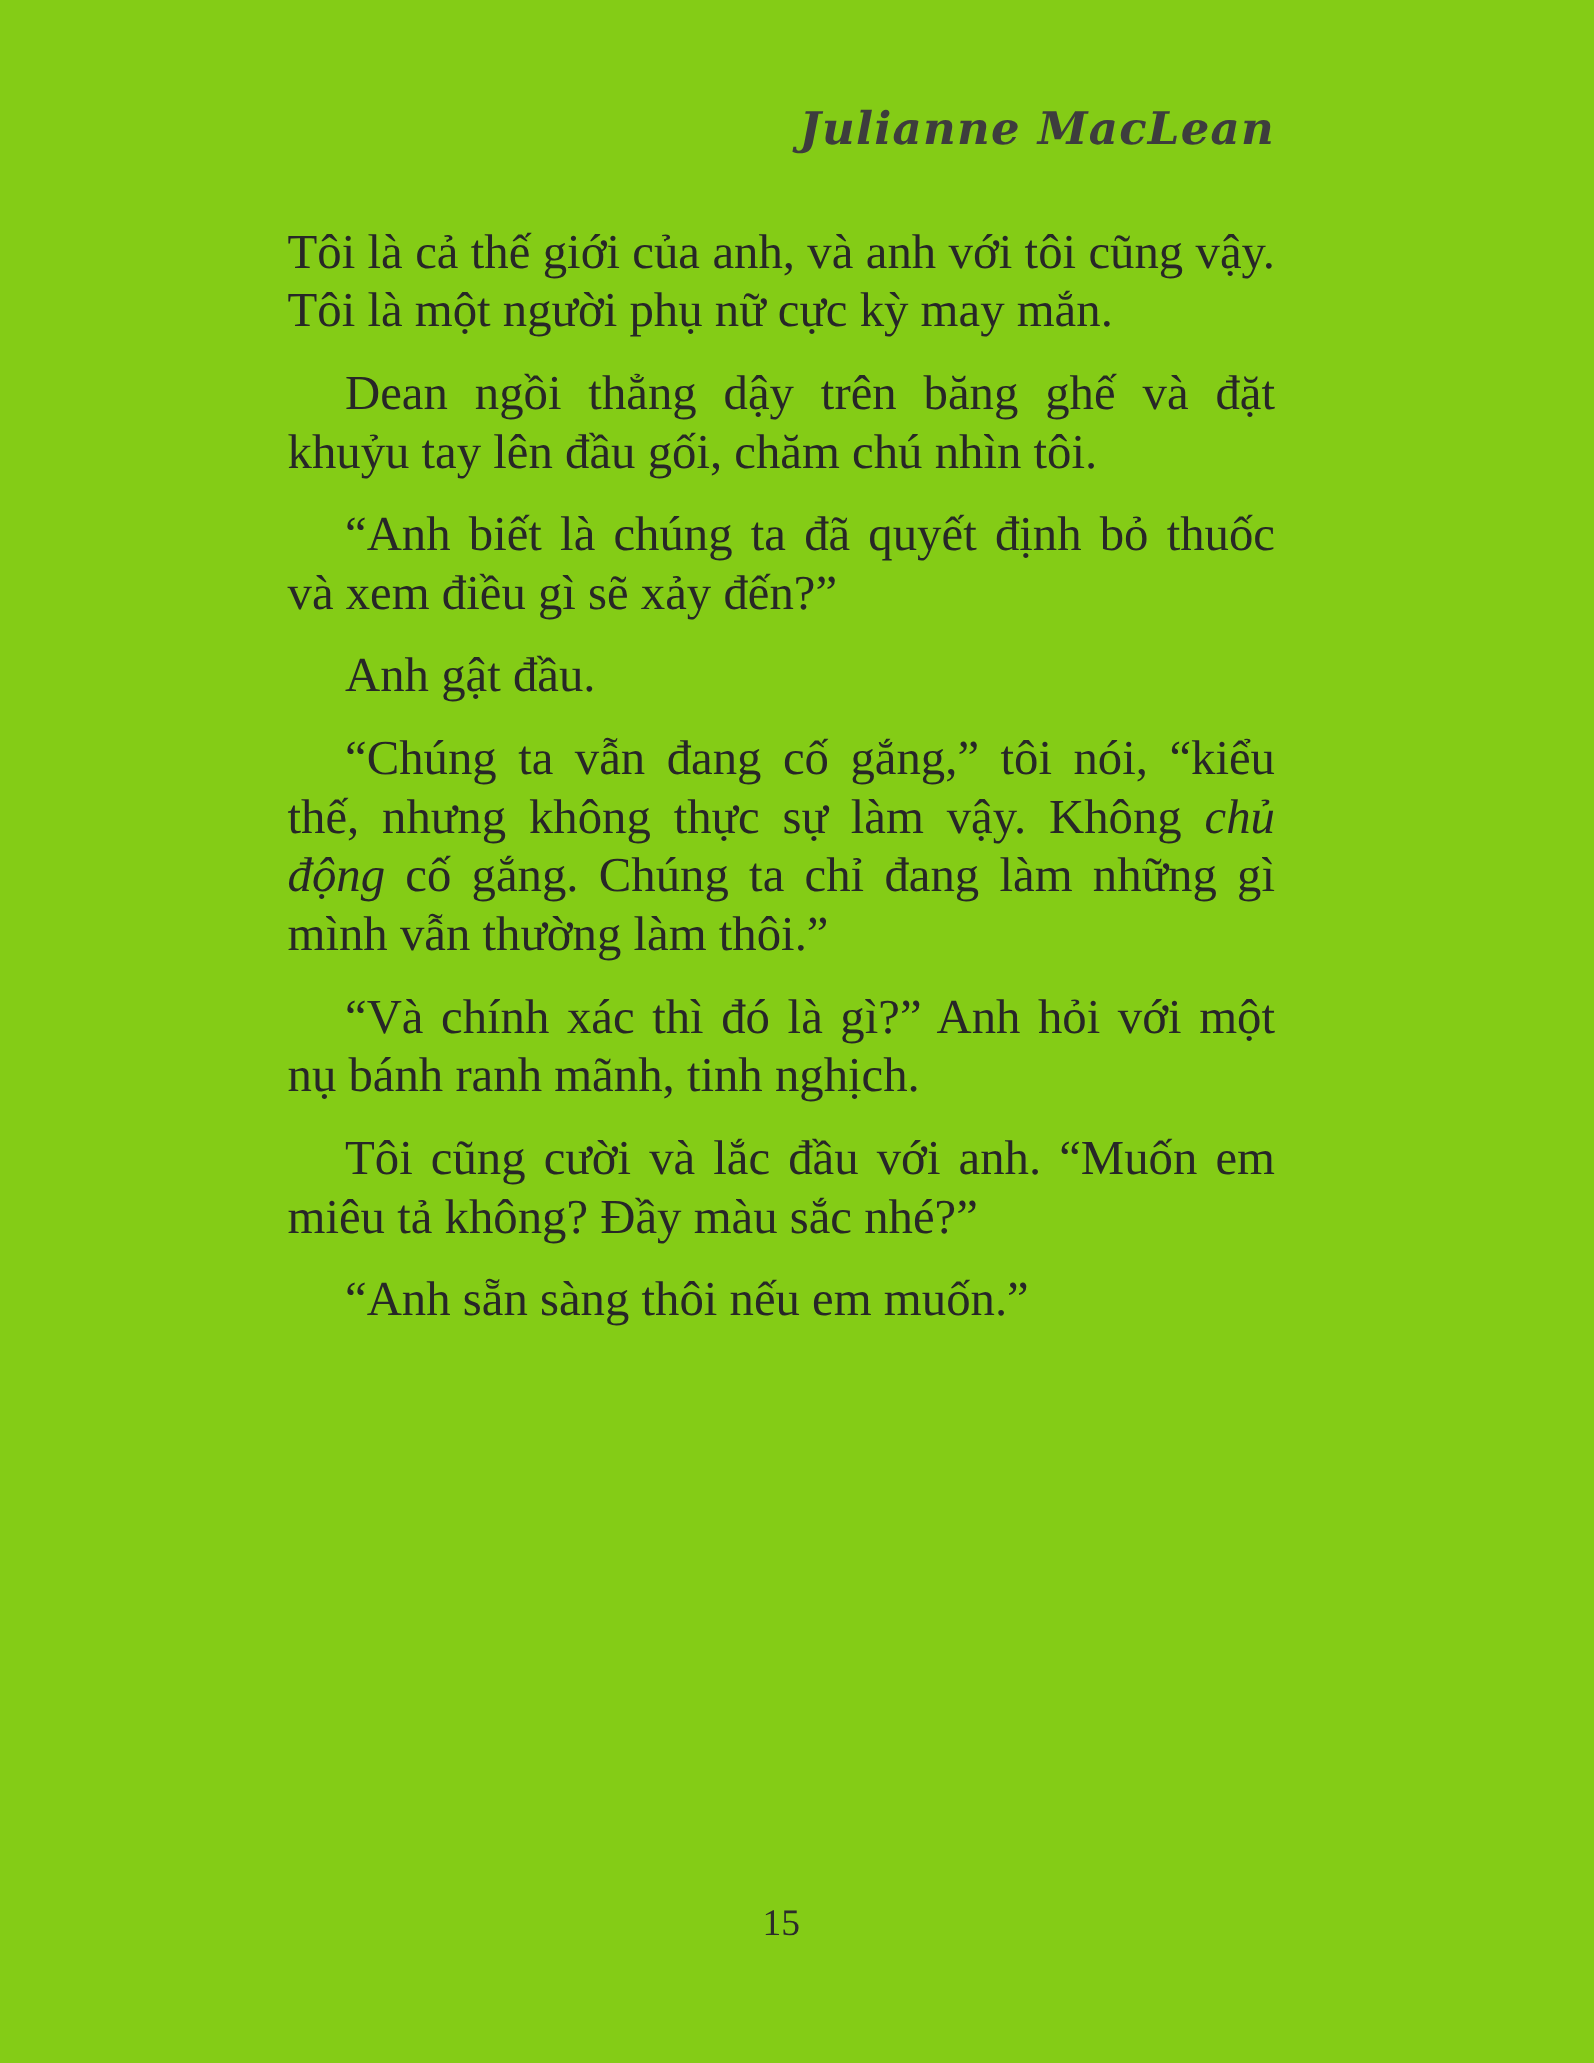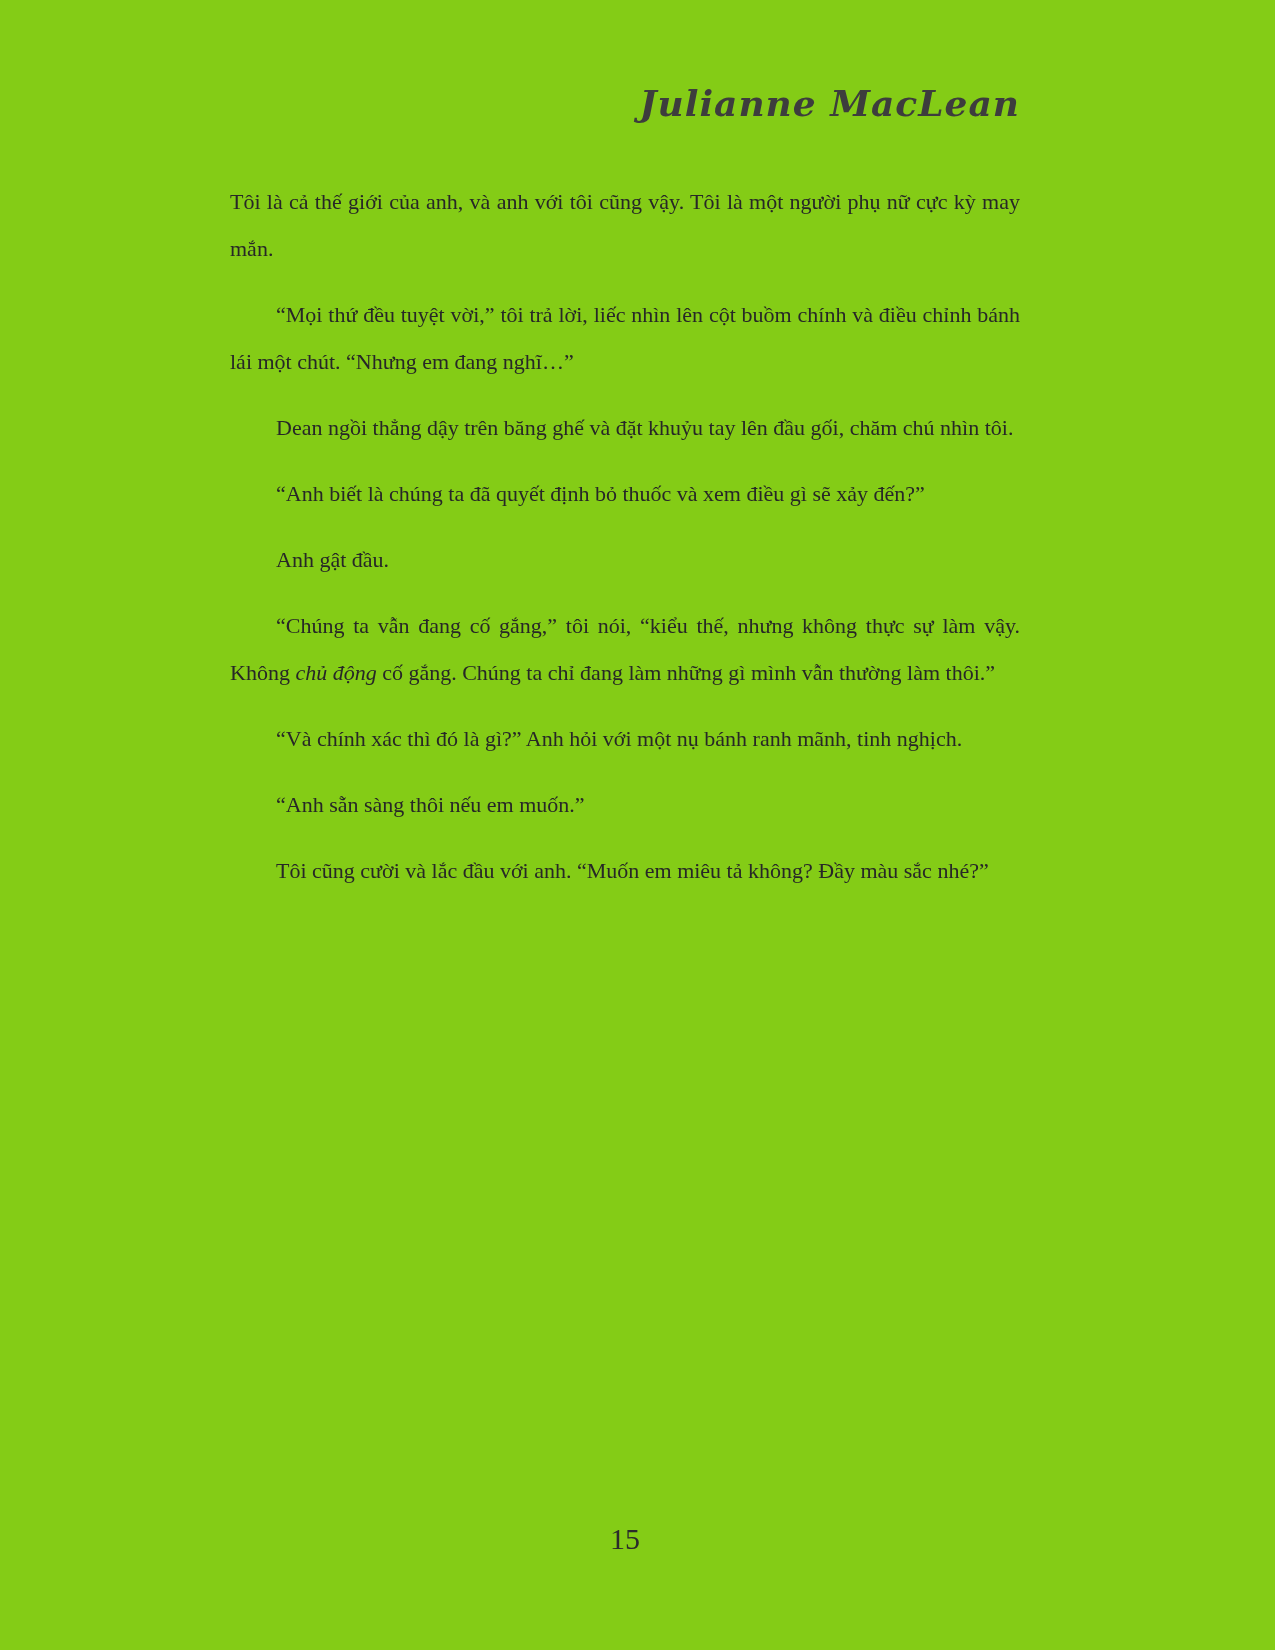--- a/index.html
+++ b/index.html
@@ -28,21 +28,21 @@
     font-weight: 600;
     font-size: 36px;
     letter-spacing: 1px;
     color: #3d3d3d;
   }
   .text-block {
     position: absolute;
     left: 230px;
     top: 178px;
     width: 790px;
-    font-size: 22px;
+    font-size: 39px;
     line-height: 47px;
     text-align: justify;
   }
   .text-block p {
     margin: 0 0 19px 0;
   }
   .text-block p.indent {
     text-indent: 46px;
   }
   .text-block .seg-italic {
@@ -60,25 +60,24 @@
 </style>
 </head>
 <body>
 
 <div class="page">
 
   <div class="running-head">Julianne MacLean</div>
 
   <div class="text-block" id="text-block">
       <p><span>Tôi là cả thế giới của anh, và anh với tôi cũng vậy. Tôi là một người phụ nữ cực kỳ may mắn.</span></p>
-      <p class="indent"><span>“Mọi thứ đều tuyệt vời,” tôi trả lời, liếc nhìn lên cột buồm chính và điều chỉnh bánh lái một chút. “Nhưng em đang nghĩ…”</span></p>
       <p class="indent"><span>Dean ngồi thẳng dậy trên băng ghế và đặt khuỷu tay lên đầu gối, chăm chú nhìn tôi.</span></p>
       <p class="indent"><span>“Anh biết là chúng ta đã quyết định bỏ thuốc và xem điều gì sẽ xảy đến?”</span></p>
       <p class="indent"><span>Anh gật đầu.</span></p>
       <p class="indent"><span>“Chúng ta vẫn đang cố gắng,” tôi nói, “kiểu thế, nhưng không thực sự làm vậy. Không </span><span class="seg-italic">chủ động</span><span> cố gắng. Chúng ta chỉ đang làm những gì mình vẫn thường làm thôi.”</span></p>
       <p class="indent"><span>“Và chính xác thì đó là gì?” Anh hỏi với một nụ bánh ranh mãnh, tinh nghịch.</span></p>
+      <p class="indent"><span>Tôi cũng cười và lắc đầu với anh. “Muốn em miêu tả không? Đầy màu sắc nhé?”</span></p>
       <p class="indent"><span>“Anh sẵn sàng thôi nếu em muốn.”</span></p>
-      <p class="indent"><span>Tôi cũng cười và lắc đầu với anh. “Muốn em miêu tả không? Đầy màu sắc nhé?”</span></p>
     </div>
 
   <div class="page-number">15</div>
 
 </div>
 
 </body></html>

